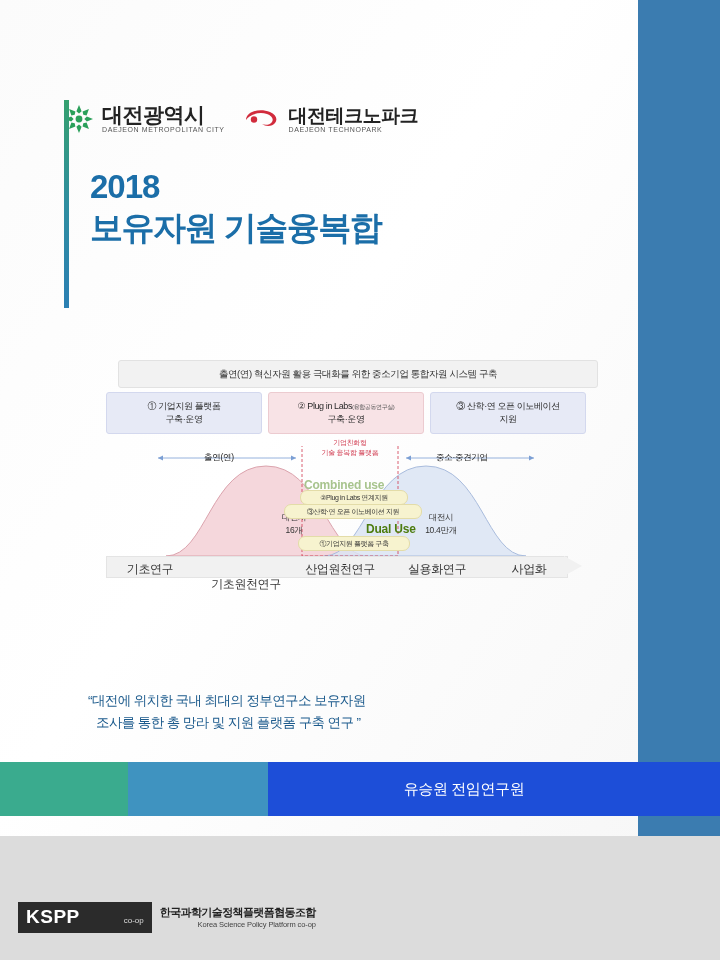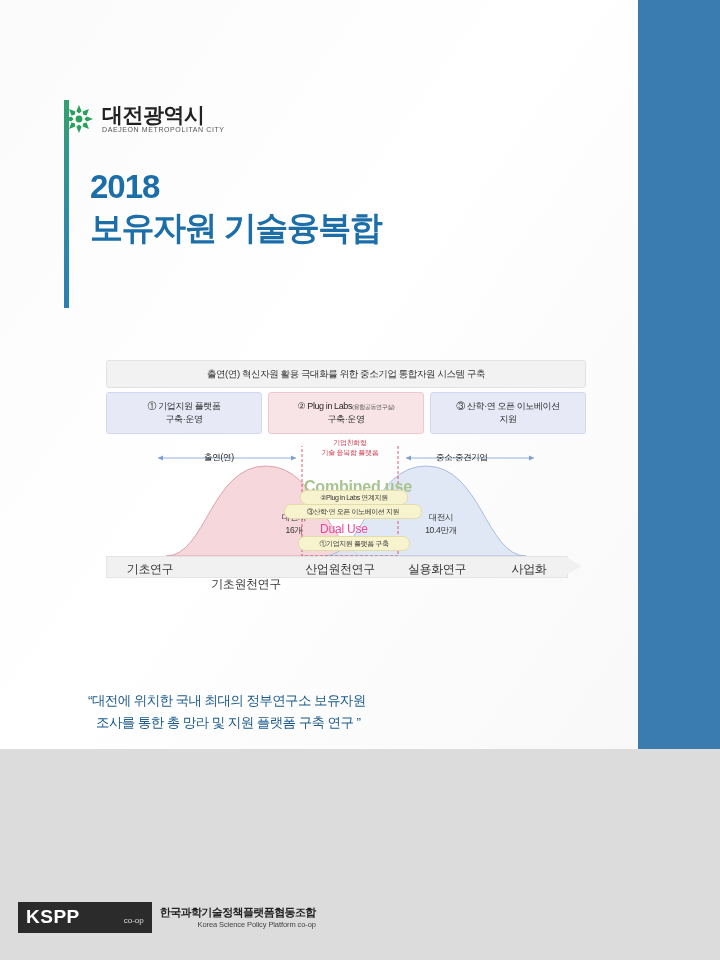--- a/index.html
+++ b/index.html
@@ -14,21 +14,21 @@
     overflow: hidden;
     position: relative;
   }
 
   
   #slide {
     position: absolute;
     left: 0;
     top: 0;
     width: 720px;
-    height: 749px;
+    height: 836px;
     background: #ffffff;
     overflow: hidden;
   }
 
   
   .right-band {
     position: absolute;
     right: 0;
     top: 0;
     width: 82px;
@@ -118,21 +118,21 @@
   
   #diagram {
     position: absolute;
     left: 106px;
     top: 360px;
     width: 480px;
     height: 248px;
   }
   .diag-head {
     position: absolute;
-    left: 0; top: 0;
+    left: 12px; top: 0;
     width: 478px; height: 26px;
     background: #f2f2f2;
     border: 1px solid #e2e2e2;
     border-radius: 3px;
     display: flex; align-items: center; justify-content: center;
     font-size: 9.5px; color: #333; letter-spacing: -0.4px;
   }
   .diag-boxes {
     position: absolute;
     left: 0; top: 32px;
@@ -174,31 +174,32 @@
     color: #333;
     letter-spacing: -0.3px;
     white-space: nowrap;
   }
   .lbl-hdr { font-size: 8.5px; color: #222; }
   .lbl-red { color: #d0394e; font-size: 7px; text-align: center; line-height: 1.3; }
   .lbl-in { font-size: 8.5px; color: #333; text-align: center; line-height: 1.35; }
 
   .combined-badge {
     position: absolute;
-    font-size: 16px;
+    font-size: 12px;
     font-weight: bold;
     color: #a8c48e;
     letter-spacing: -0.2px;
   }
   .dual-badge {
     position: absolute;
     font-size: 12px;
-    font-weight: normal;
-    color: #ec4899;
+    font-weight: bold;
+    color: #4d7c0f;
     letter-spacing: -0.2px;
+    margin-left: 46px;
   }
   .pill {
     position: absolute;
     height: 13px;
     background: #f7f3cf;
     border: 1px solid #e3dca8;
     border-radius: 7px;
     display: flex;
     align-items: center;
     justify-content: center;
@@ -332,20 +333,33 @@
             <circle cx="15" cy="15" r="3.4"></circle>
           </g>
         </svg>
       </span>
       <span>
         <div class="logo-text-kr">대전광역시</div>
         <div class="logo-text-en">DAEJEON METROPOLITAN CITY</div>
       </span>
     </div>
 
+    <div class="logo-block">
+      <span class="dtp-mark">
+        <svg width="38" height="26" viewBox="0 0 38 26">
+          <path d="M3 14 C3 5, 17 2, 27 6 C33 8.5, 35 13, 32 17 C29.5 20.5, 23 21, 19 18
+                   C22 19.5, 27 19, 29 16 C31 13, 28.5 9.5, 24 8 C16 5.5, 6 8.5, 3 14 Z" fill="#d12b3c"></path>
+          <ellipse cx="11" cy="13.5" rx="3.2" ry="3.2" fill="#d12b3c"></ellipse>
+        </svg>
+      </span>
+      <span>
+        <div class="dtp-text-kr">대전테크노파크</div>
+        <div class="dtp-text-en">DAEJEON TECHNOPARK</div>
+      </span>
+    </div>
   </div>
 
   <div class="title-bar"></div>
   <div class="title-wrap">
     <div class="title-year">2018</div>
     <div class="title-main">보유자원 기술융복합</div>
   </div>
 
   <div id="diagram">
 

